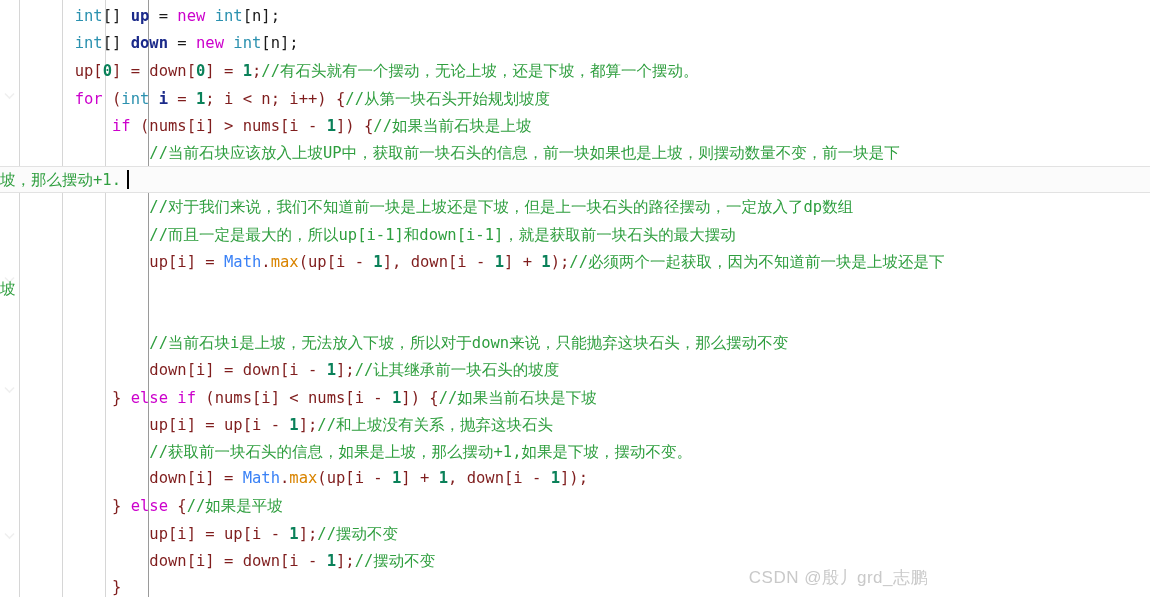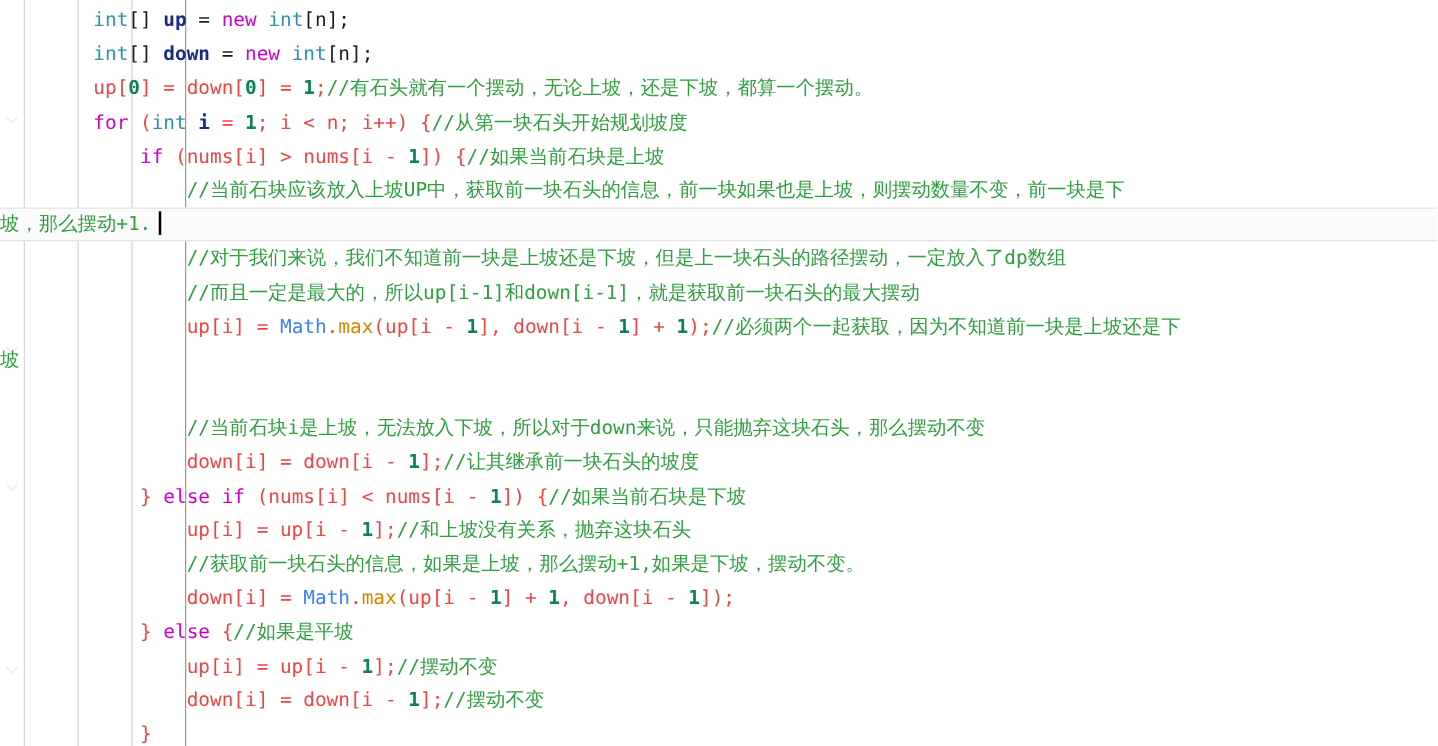--- a/index.html
+++ b/index.html
@@ -83,21 +83,21 @@
 
   
   .kw      { color: #cc00cc; }           
   .type    { color: #2b91af; }           
   .var     { color: #1b2a8a; font-weight: bold; }  
   .num     { color: #0a8159; font-weight: bold; }  
   .cls     { color: #3b82f6; }           
   .mth     { color: #d98400; }           
   .cmt     { color: #2e9e3e; }           
   .punc    { color: #1a1a1a; }
-  .plain   { color: #ef4444; }
+  .plain   { color: #7f1d1d; }
 
   
   .cjk { font-family: Liberation Serif, serif; }
 
   
   #watermark {
     position: absolute;
     right: 14px;
     bottom: 8px;
     z-index: 5;
@@ -140,13 +140,14 @@
         <svg width="15" height="15" viewBox="0 0 15 15">
           <path d="M3 5.5 L7.5 10 L12 5.5" fill="none" stroke="#e3e3e3" stroke-width="1.6"></path>
         </svg>
       </div>
     </div>
 
   <div class="cur-line" id="cur-line-band" style="top: 166px;"></div>
 
   <div class="code" id="code"><div class="line"><span class="plain">        </span><span class="type">int</span><span class="punc">[] </span><span class="var">up</span><span class="punc"> = </span><span class="kw">new</span><span class="punc"> </span><span class="type">int</span><span class="punc">[n];</span></div><div class="line"><span class="plain">        </span><span class="type">int</span><span class="punc">[] </span><span class="var">down</span><span class="punc"> = </span><span class="kw">new</span><span class="punc"> </span><span class="type">int</span><span class="punc">[n];</span></div><div class="line"><span class="plain">        </span><span class="plain">up[</span><span class="num">0</span><span class="plain">] = down[</span><span class="num">0</span><span class="plain">] = </span><span class="num">1</span><span class="plain">;</span><span class="cmt">//</span><span class="cmt cjk">有石头就有一个摆动，无论上坡，还是下坡，都算一个摆动。</span></div><div class="line"><span class="plain">        </span><span class="kw">for</span><span class="plain"> (</span><span class="type">int</span><span class="plain"> </span><span class="var">i</span><span class="plain"> = </span><span class="num">1</span><span class="plain">; i &lt; n; i++) {</span><span class="cmt">//</span><span class="cmt cjk">从第一块石头开始规划坡度</span></div><div class="line"><span class="plain">            </span><span class="kw">if</span><span class="plain"> (nums[i] &gt; nums[i - </span><span class="num">1</span><span class="plain">]) {</span><span class="cmt">//</span><span class="cmt cjk">如果当前石块是上坡</span></div><div class="line"><span class="plain">                </span><span class="cmt">//</span><span class="cmt cjk">当前石块应该放入上坡</span><span class="cmt">UP</span><span class="cmt cjk">中，获取前一块石头的信息，前一块如果也是上坡，则摆动数量不变，前一块是下</span></div><div class="line"><span class="cmt cjk">坡，那么摆动</span><span class="cmt">+1.</span><span class="caret"></span></div><div class="line"><span class="plain">                </span><span class="cmt">//</span><span class="cmt cjk">对于我们来说，我们不知道前一块是上坡还是下坡，但是上一块石头的路径摆动，一定放入了</span><span class="cmt">dp</span><span class="cmt cjk">数组</span></div><div class="line"><span class="plain">                </span><span class="cmt">//</span><span class="cmt cjk">而且一定是最大的，所以</span><span class="cmt">up[i-1]</span><span class="cmt cjk">和</span><span class="cmt">down[i-1]</span><span class="cmt cjk">，就是获取前一块石头的最大摆动</span></div><div class="line"><span class="plain">                </span><span class="plain">up[i] = </span><span class="cls">Math</span><span class="plain">.</span><span class="mth">max</span><span class="plain">(up[i - </span><span class="num">1</span><span class="plain">], down[i - </span><span class="num">1</span><span class="plain">] + </span><span class="num">1</span><span class="plain">);</span><span class="cmt">//</span><span class="cmt cjk">必须两个一起获取，因为不知道前一块是上坡还是下</span></div><div class="line"><span class="cmt cjk">坡</span></div><div class="line"><span class="plain">                </span></div><div class="line"><span class="plain">                </span><span class="cmt">//</span><span class="cmt cjk">当前石块</span><span class="cmt">i</span><span class="cmt cjk">是上坡，无法放入下坡，所以对于</span><span class="cmt">down</span><span class="cmt cjk">来说，只能抛弃这块石头，那么摆动不变</span></div><div class="line"><span class="plain">                </span><span class="plain">down[i] = down[i - </span><span class="num">1</span><span class="plain">];</span><span class="cmt">//</span><span class="cmt cjk">让其继承前一块石头的坡度</span></div><div class="line"><span class="plain">            </span><span class="plain">} </span><span class="kw">else</span><span class="plain"> </span><span class="kw">if</span><span class="plain"> (nums[i] &lt; nums[i - </span><span class="num">1</span><span class="plain">]) {</span><span class="cmt">//</span><span class="cmt cjk">如果当前石块是下坡</span></div><div class="line"><span class="plain">                </span><span class="plain">up[i] = up[i - </span><span class="num">1</span><span class="plain">];</span><span class="cmt">//</span><span class="cmt cjk">和上坡没有关系，抛弃这块石头</span></div><div class="line"><span class="plain">                </span><span class="cmt">//</span><span class="cmt cjk">获取前一块石头的信息，如果是上坡，那么摆动</span><span class="cmt">+1,</span><span class="cmt cjk">如果是下坡，摆动不变。</span></div><div class="line"><span class="plain">                </span><span class="plain">down[i] = </span><span class="cls">Math</span><span class="plain">.</span><span class="mth">max</span><span class="plain">(up[i - </span><span class="num">1</span><span class="plain">] + </span><span class="num">1</span><span class="plain">, down[i - </span><span class="num">1</span><span class="plain">]);</span></div><div class="line"><span class="plain">            </span><span class="plain">} </span><span class="kw">else</span><span class="plain"> {</span><span class="cmt">//</span><span class="cmt cjk">如果是平坡</span></div><div class="line"><span class="plain">                </span><span class="plain">up[i] = up[i - </span><span class="num">1</span><span class="plain">];</span><span class="cmt">//</span><span class="cmt cjk">摆动不变</span></div><div class="line"><span class="plain">                </span><span class="plain">down[i] = down[i - </span><span class="num">1</span><span class="plain">];</span><span class="cmt">//</span><span class="cmt cjk">摆动不变</span></div><div class="line"><span class="plain">            </span><span class="plain">}</span></div></div>
 
+  <div id="watermark">CSDN @殷丿grd_志鹏</div>
 </div>
 
 </body></html>

